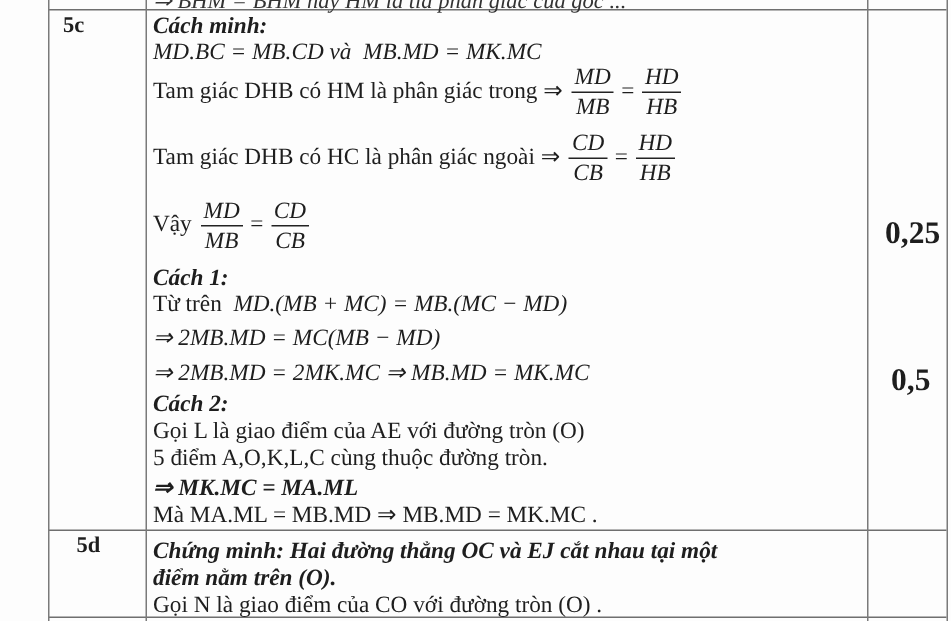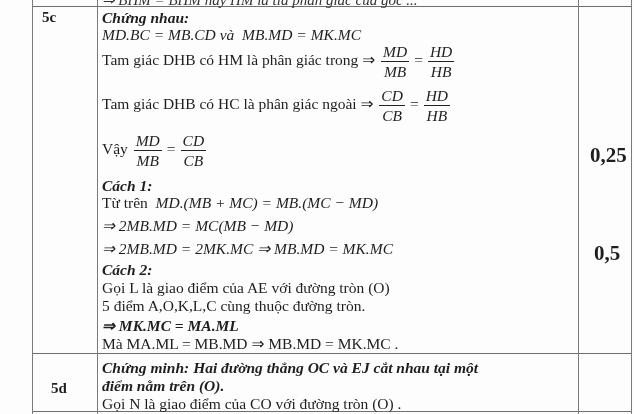--- a/index.html
+++ b/index.html
@@ -29,21 +29,21 @@
   <div class="hline" style="left:32px; top:411px; width:599px;"></div>
   <div class="vline" style="left:32px; top:0; height:414px;"></div>
   <div class="vline" style="left:97px; top:0; height:414px;"></div>
   <div class="vline" style="left:578px; top:0; height:414px;"></div>
   <div class="vline" style="left:631px; top:0; height:414px;"></div>
 
   <div class="prev-line">⇒ BHM = BHM  hay HM là tia  phân giác của góc ...</div>
 
   <div class="row-label" style="left:42px; top:9px;">5c</div>
 
-  <div class="line bi" style="top:9px;">Chứng nhau:</div>
+  <div class="line bi" style="top:9px;">Cách minh:</div>
 
   <div class="line" style="top:26px;">
     <span class="m">MD.BC = MB.CD</span>
     <span class="m">và</span>
     &nbsp;<span class="m">MB.MD = MK.MC</span>
   </div>
 
   <div class="line" style="top:42px;">
     <span>Tam giác  DHB  có  HM  là phân giác trong ⇒</span>
     <span class="frac">
@@ -86,18 +86,18 @@
 
   <div class="line bi" style="top:261px;">Cách 2:</div>
   <div class="line" style="top:279px;">Gọi L là giao điểm của AE với đường tròn (O)</div>
   <div class="line" style="top:297px;">5 điểm  A,O,K,L,C  cùng thuộc đường tròn.</div>
   <div class="line m" style="top:317px;font-weight:bold;">⇒ MK.MC = MA.ML</div>
   <div class="line" style="top:335px;">Mà  MA.ML = MB.MD  ⇒   MB.MD = MK.MC .</div>
 
   <div class="points" style="left:590px; top:143px;">0,25</div>
   <div class="points" style="left:594px; top:241px;">0,5</div>
 
-  <div class="row-label" style="left:51px; top:380px;">5d</div>
+  <div class="row-label" style="left:51px; top:356px;">5d</div>
   <div class="line bi" style="top:359px;">Chứng minh: Hai đường thẳng OC và EJ cắt nhau tại một</div>
   <div class="line bi" style="top:377px;">điểm nằm trên (O).</div>
   <div class="line" style="top:395px;">Gọi  N là giao điểm của  CO  với đường tròn  (O) .</div>
 
 </div>
 
 </body></html>

